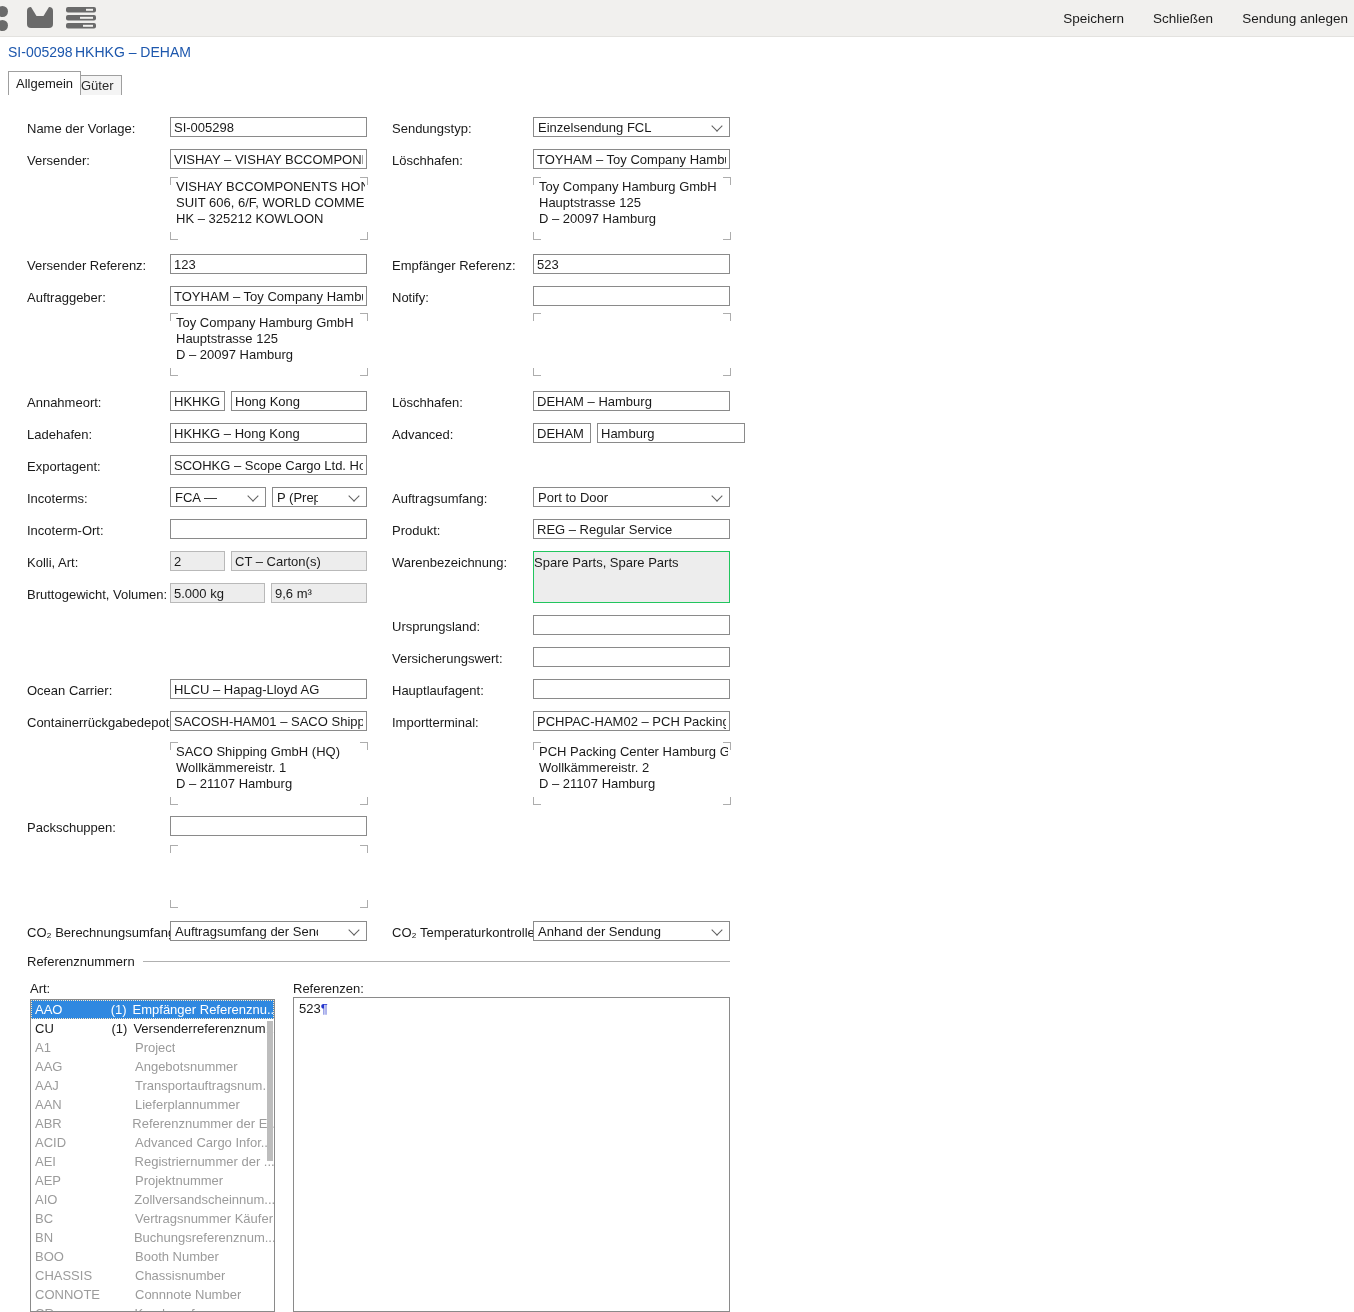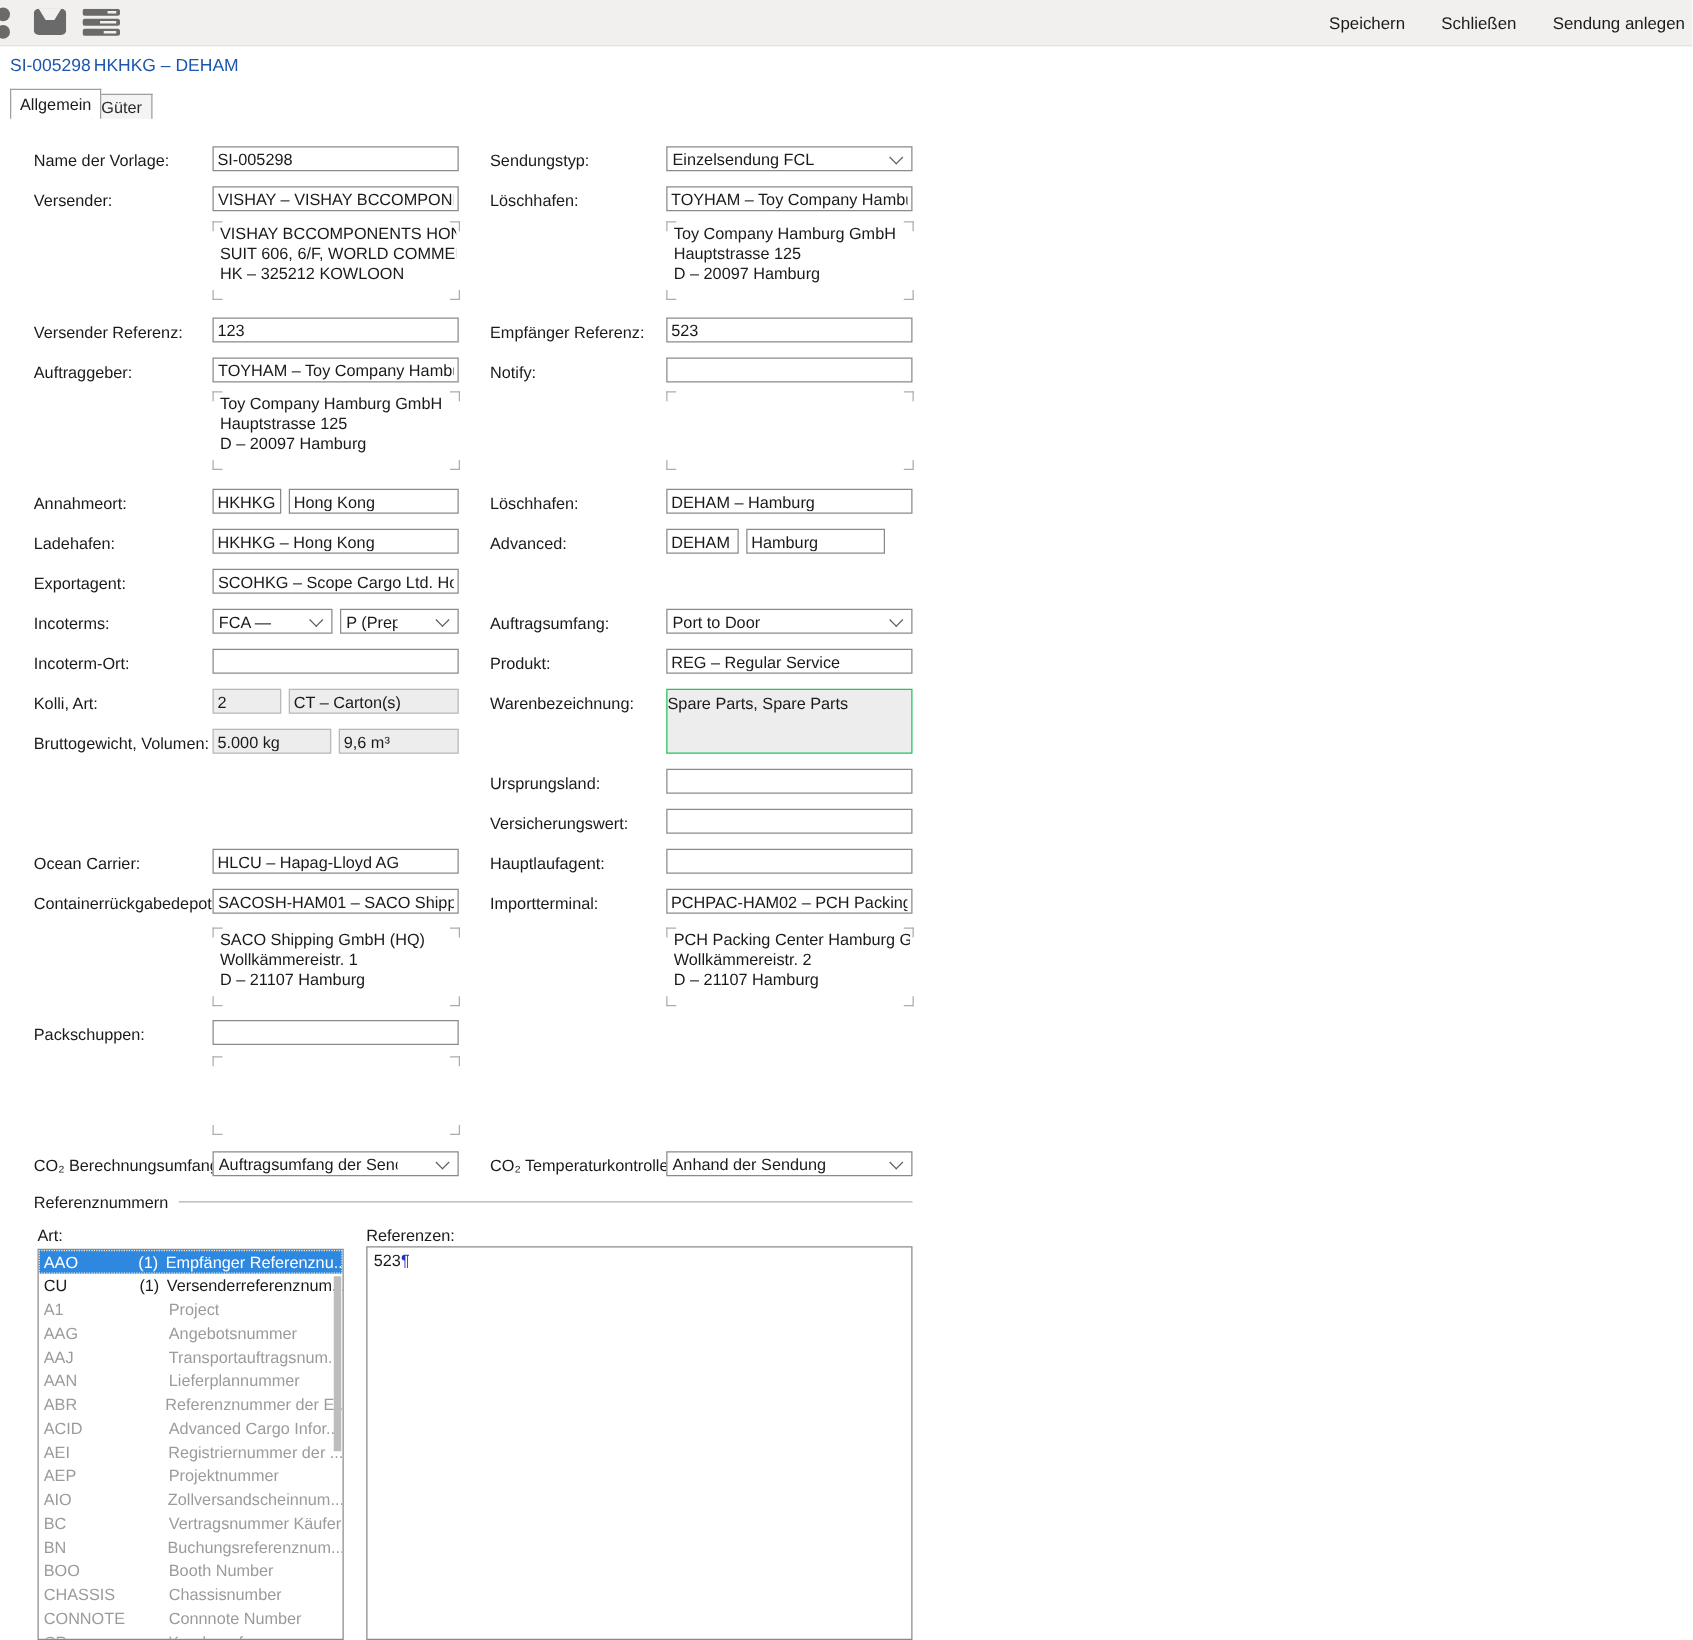--- a/index.html
+++ b/index.html
@@ -172,21 +172,21 @@
   <span class="lbl" style="left:27px;top:395px">Annahmeort:</span>
   <input class="inp" style="left: 170px; top: 391px; width: 55px;" value="HKHKG">
   <input class="inp" style="left: 231px; top: 391px; width: 136px;" value="Hong Kong">
   <span class="lbl" style="left:392px;top:395px">Löschhafen:</span>
   <input class="inp" style="left: 533px; top: 391px; width: 197px;" value="DEHAM – Hamburg">
 
   <span class="lbl" style="left:27px;top:427px">Ladehafen:</span>
   <input class="inp" style="left: 170px; top: 423px; width: 197px;" value="HKHKG – Hong Kong">
   <span class="lbl" style="left:392px;top:427px">Advanced:</span>
   <input class="inp" style="left: 533px; top: 423px; width: 58px;" value="DEHAM">
-  <input class="inp" style="left: 597px; top: 423px; width: 111px;" value="Hamburg">
+  <input class="inp" style="left: 597px; top: 423px; width: 148px;" value="Hamburg">
 
   <span class="lbl" style="left:27px;top:459px">Exportagent:</span>
   <input class="inp" style="left: 170px; top: 455px; width: 197px;" value="SCOHKG – Scope Cargo Ltd. Hong K">
 
   <span class="lbl" style="left:27px;top:491px">Incoterms:</span>
   <div class="combo" style="left:170px;top:487px;width:96px">
     <span class="cval">FCA — Free ...</span>
     <span class="chev"></span>
   </div>
   <div class="combo" style="left:272px;top:487px;width:95px">

